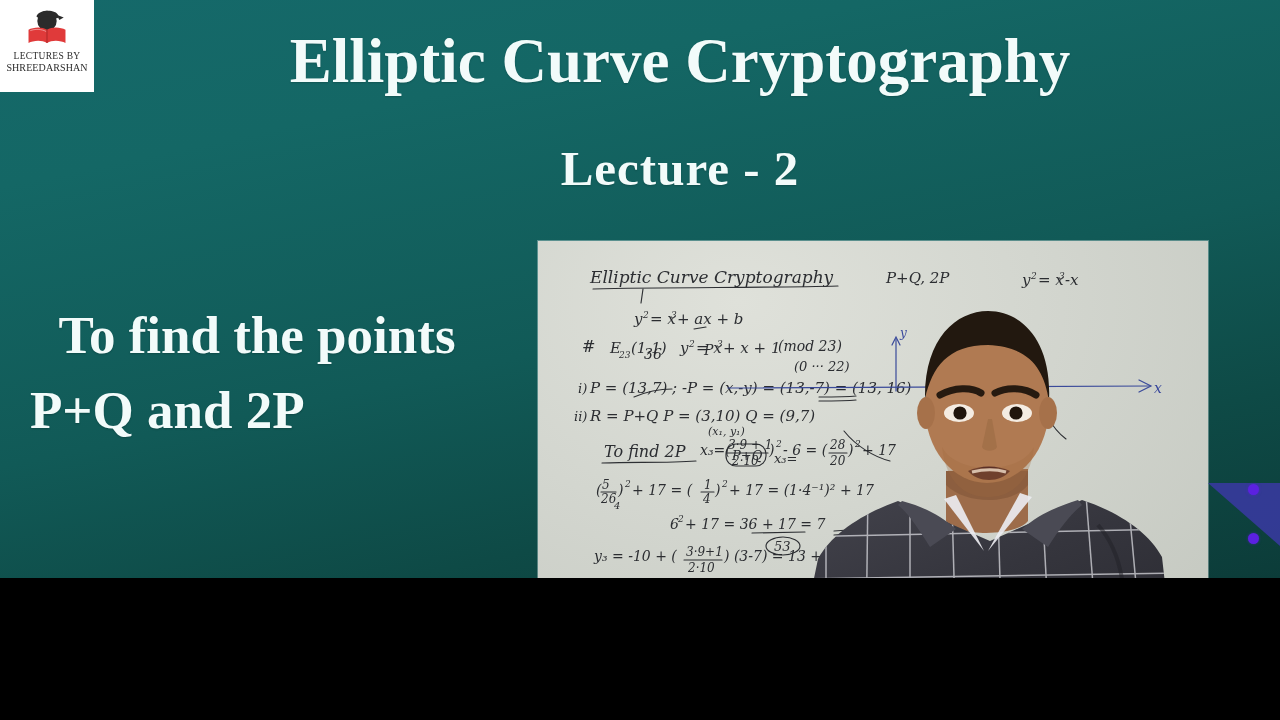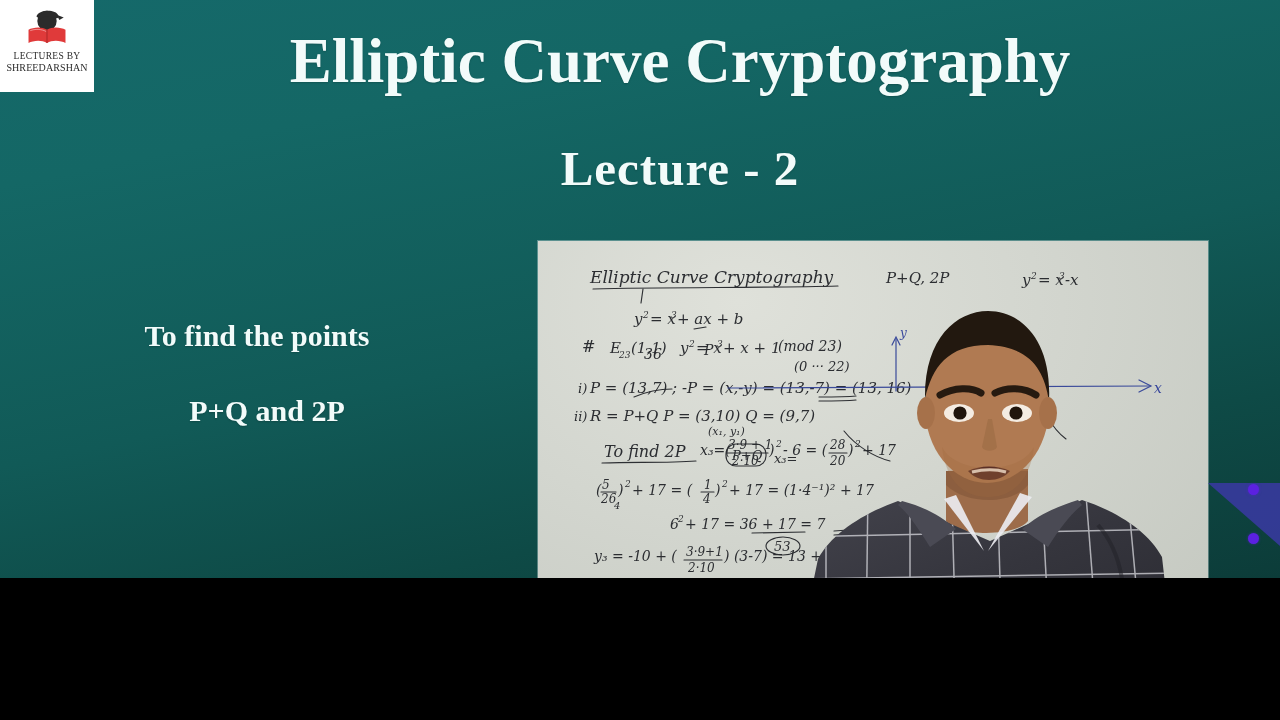--- a/index.html
+++ b/index.html
@@ -65,27 +65,27 @@
     letter-spacing: 1px;
     text-shadow: 0 1px 2px rgba(0,0,0,.18);
   }
 
   
   #caption {
     position: absolute;
     left: 18px; top: 298px;
     width: 486px;
     color: #f2fbfa;
-    font-size: 30px;
+    font-size: 53px;
     font-weight: bold;
     line-height: 75px;
     text-shadow: 0 1px 2px rgba(0,0,0,.2);
   }
   #caption-line1 { display: block; text-align: center; padding-right: 8px; }
-  #caption-line2 { display: block; text-align: center; padding-left: 12px; }
+  #caption-line2 { display: block; text-align: left; padding-left: 12px; }
 
   
   #video-panel {
     position: absolute;
     left: 538px; top: 241px;
     width: 670px; height: 405px;
     overflow: hidden;
     background: #cfd2cb;
     box-shadow: 0 0 0 1px rgba(230,240,240,.35);
   }

